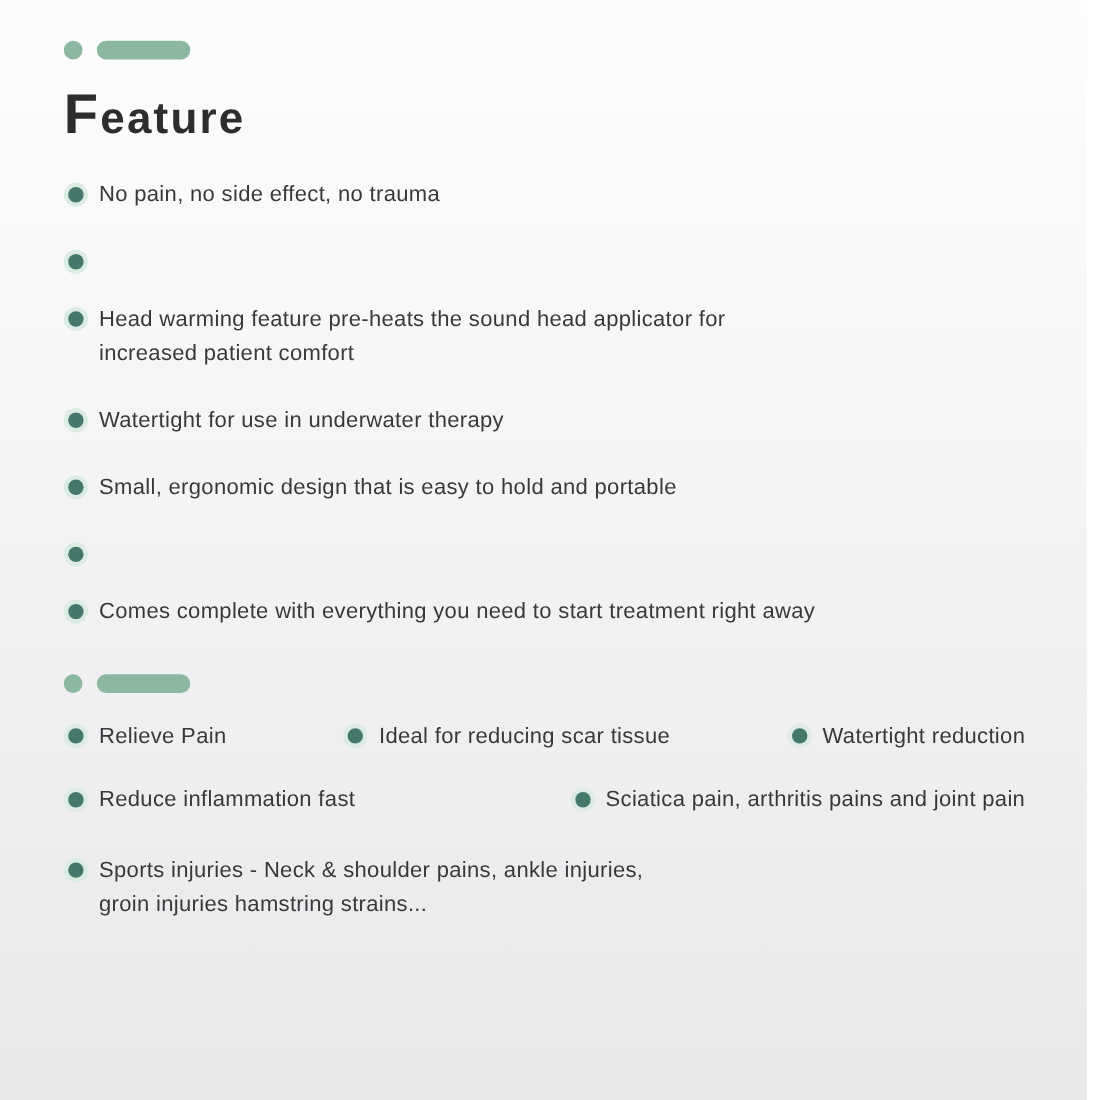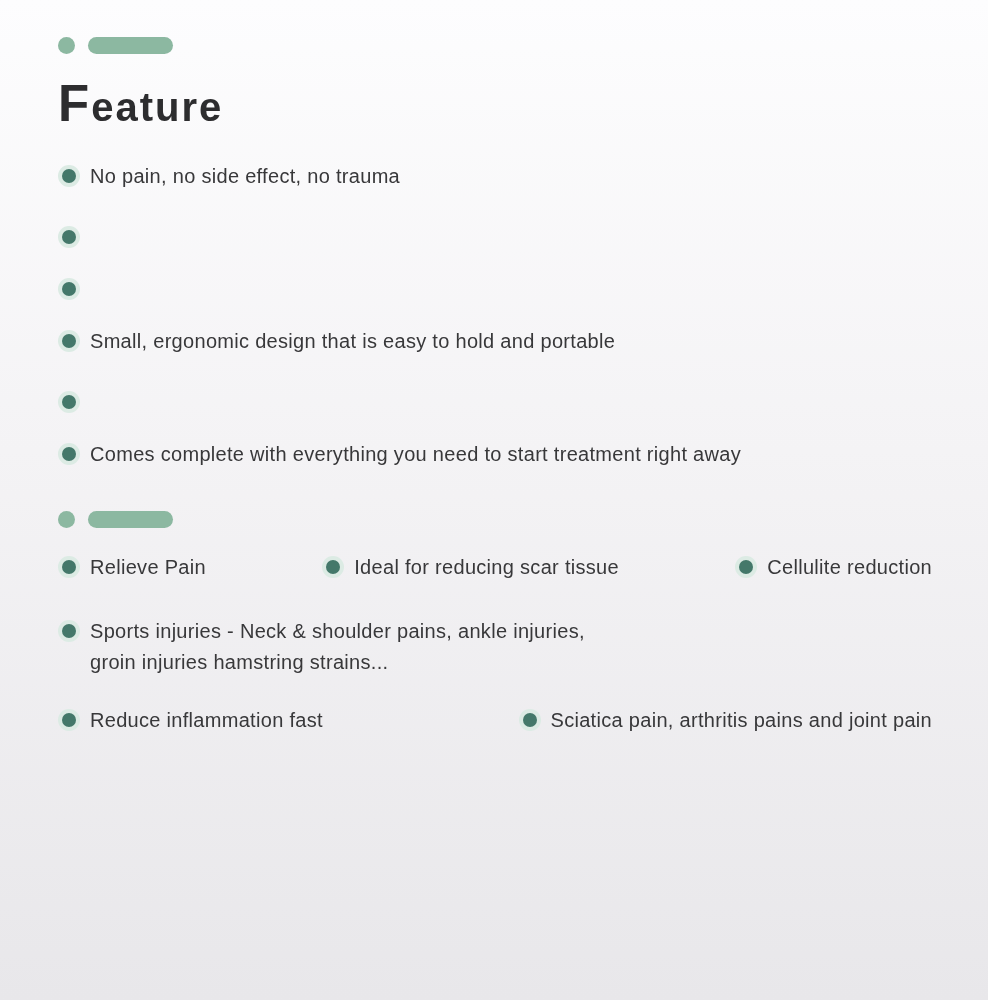--- a/index.html
+++ b/index.html
@@ -81,20 +81,26 @@
   <ul class="feature-list">
     <li>
       <span class="bullet"></span>
       <span class="item-text">No pain, no side effect, no trauma</span>
     </li>
     <li>
       <span class="bullet"></span>
     </li>
     <li>
       <span class="bullet"></span>
+      <span class="item-text">Head warming feature pre-heats the sound head applicator for
+increased patient comfort</span>
+    </li>
+    <li>
+      <span class="bullet"></span>
+      <span class="item-text">Watertight for use in underwater therapy</span>
     </li>
     <li>
       <span class="bullet"></span>
       <span class="item-text">Small, ergonomic design that is easy to hold and portable</span>
     </li>
     <li>
       <span class="bullet"></span>
     </li>
     <li>
       <span class="bullet"></span>
@@ -114,38 +120,38 @@
       <span class="app-item">
         <span class="bullet"></span>
         <span class="item-text">Relieve Pain</span>
       </span>
       <span class="app-item">
         <span class="bullet"></span>
         <span class="item-text">Ideal for reducing scar tissue</span>
       </span>
       <span class="app-item">
         <span class="bullet"></span>
-        <span class="item-text">Cellulite reduction</span>
-      </span>
-    </div>
-
-    <div class="app-row app-row-last">
-      <span class="app-item">
-        <span class="bullet"></span>
-        <span class="item-text">Sports injuries - Neck &amp; shoulder pains, ankle injuries,
-groin injuries hamstring strains...</span>
+        <span class="item-text">Watertight reduction</span>
       </span>
     </div>
 
     <div class="app-row app-row-between">
       <span class="app-item">
         <span class="bullet"></span>
         <span class="item-text">Reduce inflammation fast</span>
       </span>
       <span class="app-item">
         <span class="bullet"></span>
         <span class="item-text">Sciatica pain, arthritis pains and joint pain</span>
       </span>
     </div>
 
+    <div class="app-row app-row-last">
+      <span class="app-item">
+        <span class="bullet"></span>
+        <span class="item-text">Sports injuries - Neck &amp; shoulder pains, ankle injuries,
+groin injuries hamstring strains...</span>
+      </span>
+    </div>
+
   </div>
 
 </div>
 
 </body></html>

